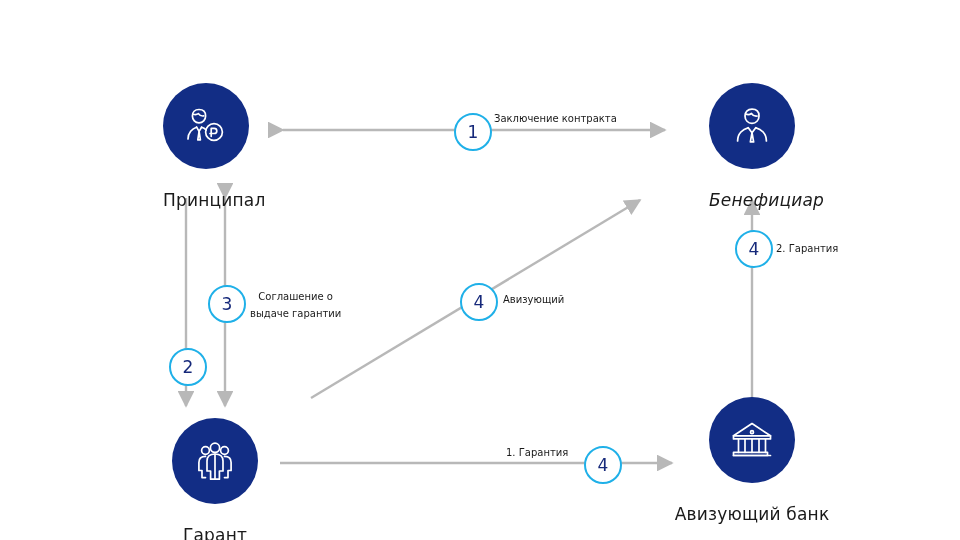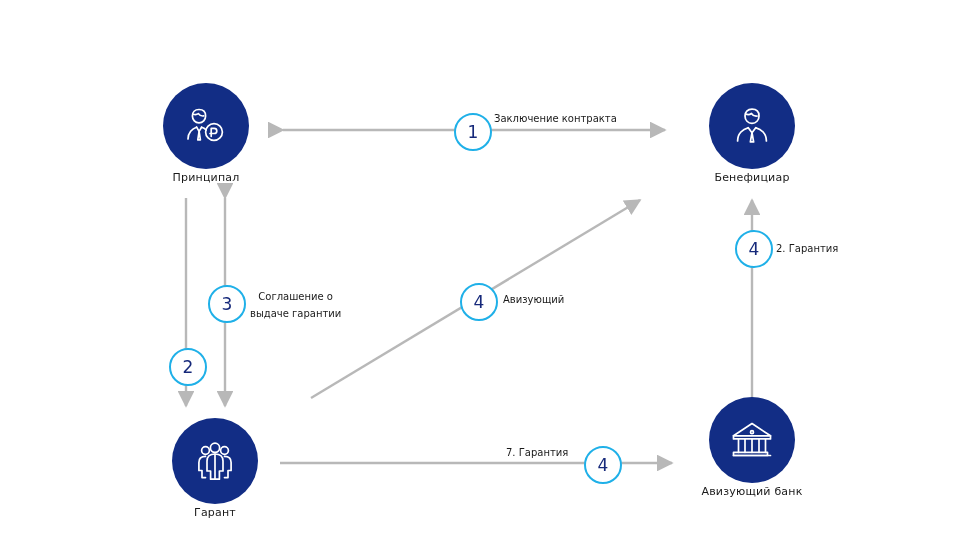--- a/index.html
+++ b/index.html
@@ -10,25 +10,25 @@
   #stage{position:relative;width:960px;height:540px;}
 
   
   .node{position:absolute;width:86px;text-align:center;}
   .node .disc{
     width:86px;height:86px;border-radius:50%;
     background:#122d85;display:flex;align-items:center;justify-content:center;
   }
   .node .disc svg{display:block;}
   .node .caption{
-    margin-top:2px;font-size:11px;color:#1a1a1a;white-space:nowrap;
+    margin-top:21px;font-size:17px;color:#1a1a1a;white-space:nowrap;
     letter-spacing:.2px;
   }
   .node.n-principal{left:163px;top:83px;}
-  .node.n-benef{left:709px;top:83px;}
+  .node.n-benef{left:709px;top:83px;font-style:italic;}
   .node.n-garant{left:172px;top:418px;}
   .node.n-advbank{left:709px;top:397px;}
   .node .caption.wide{width:180px;margin-left:-47px;}
 
   
   #wires{position:absolute;left:0;top:0;width:960px;height:540px;}
 
   
   .badge{
     position:absolute;width:34px;height:34px;border-radius:50%;
@@ -153,16 +153,16 @@
   <div class="badge b2">2</div>
   <div class="badge b3">3</div>
   <div class="badge b4d">4</div>
   <div class="badge b4b">4</div>
   <div class="badge b4r">4</div>
 
   <div class="elabel l1">Заключение контракта</div>
   <div class="elabel l3">Соглашение о
 выдаче гарантии</div>
   <div class="elabel l4d">Авизующий</div>
-  <div class="elabel l4b">7. Гарантия</div>
+  <div class="elabel l4b">1. Гарантия</div>
   <div class="elabel l4r">2. Гарантия</div>
 
 </div>
 
 </body></html>

